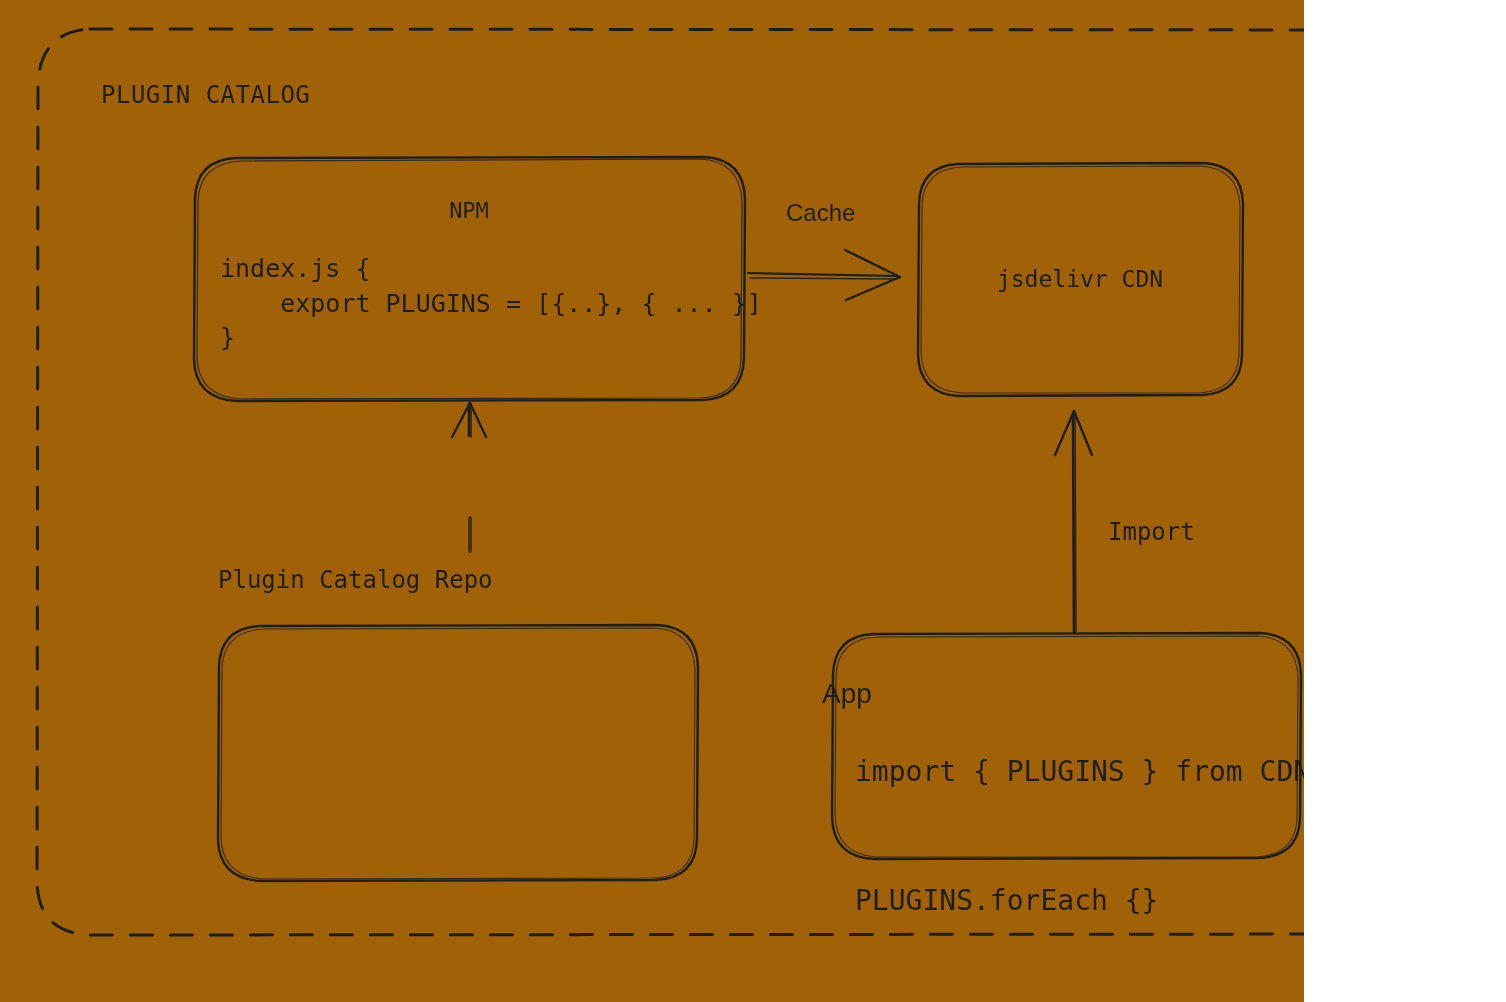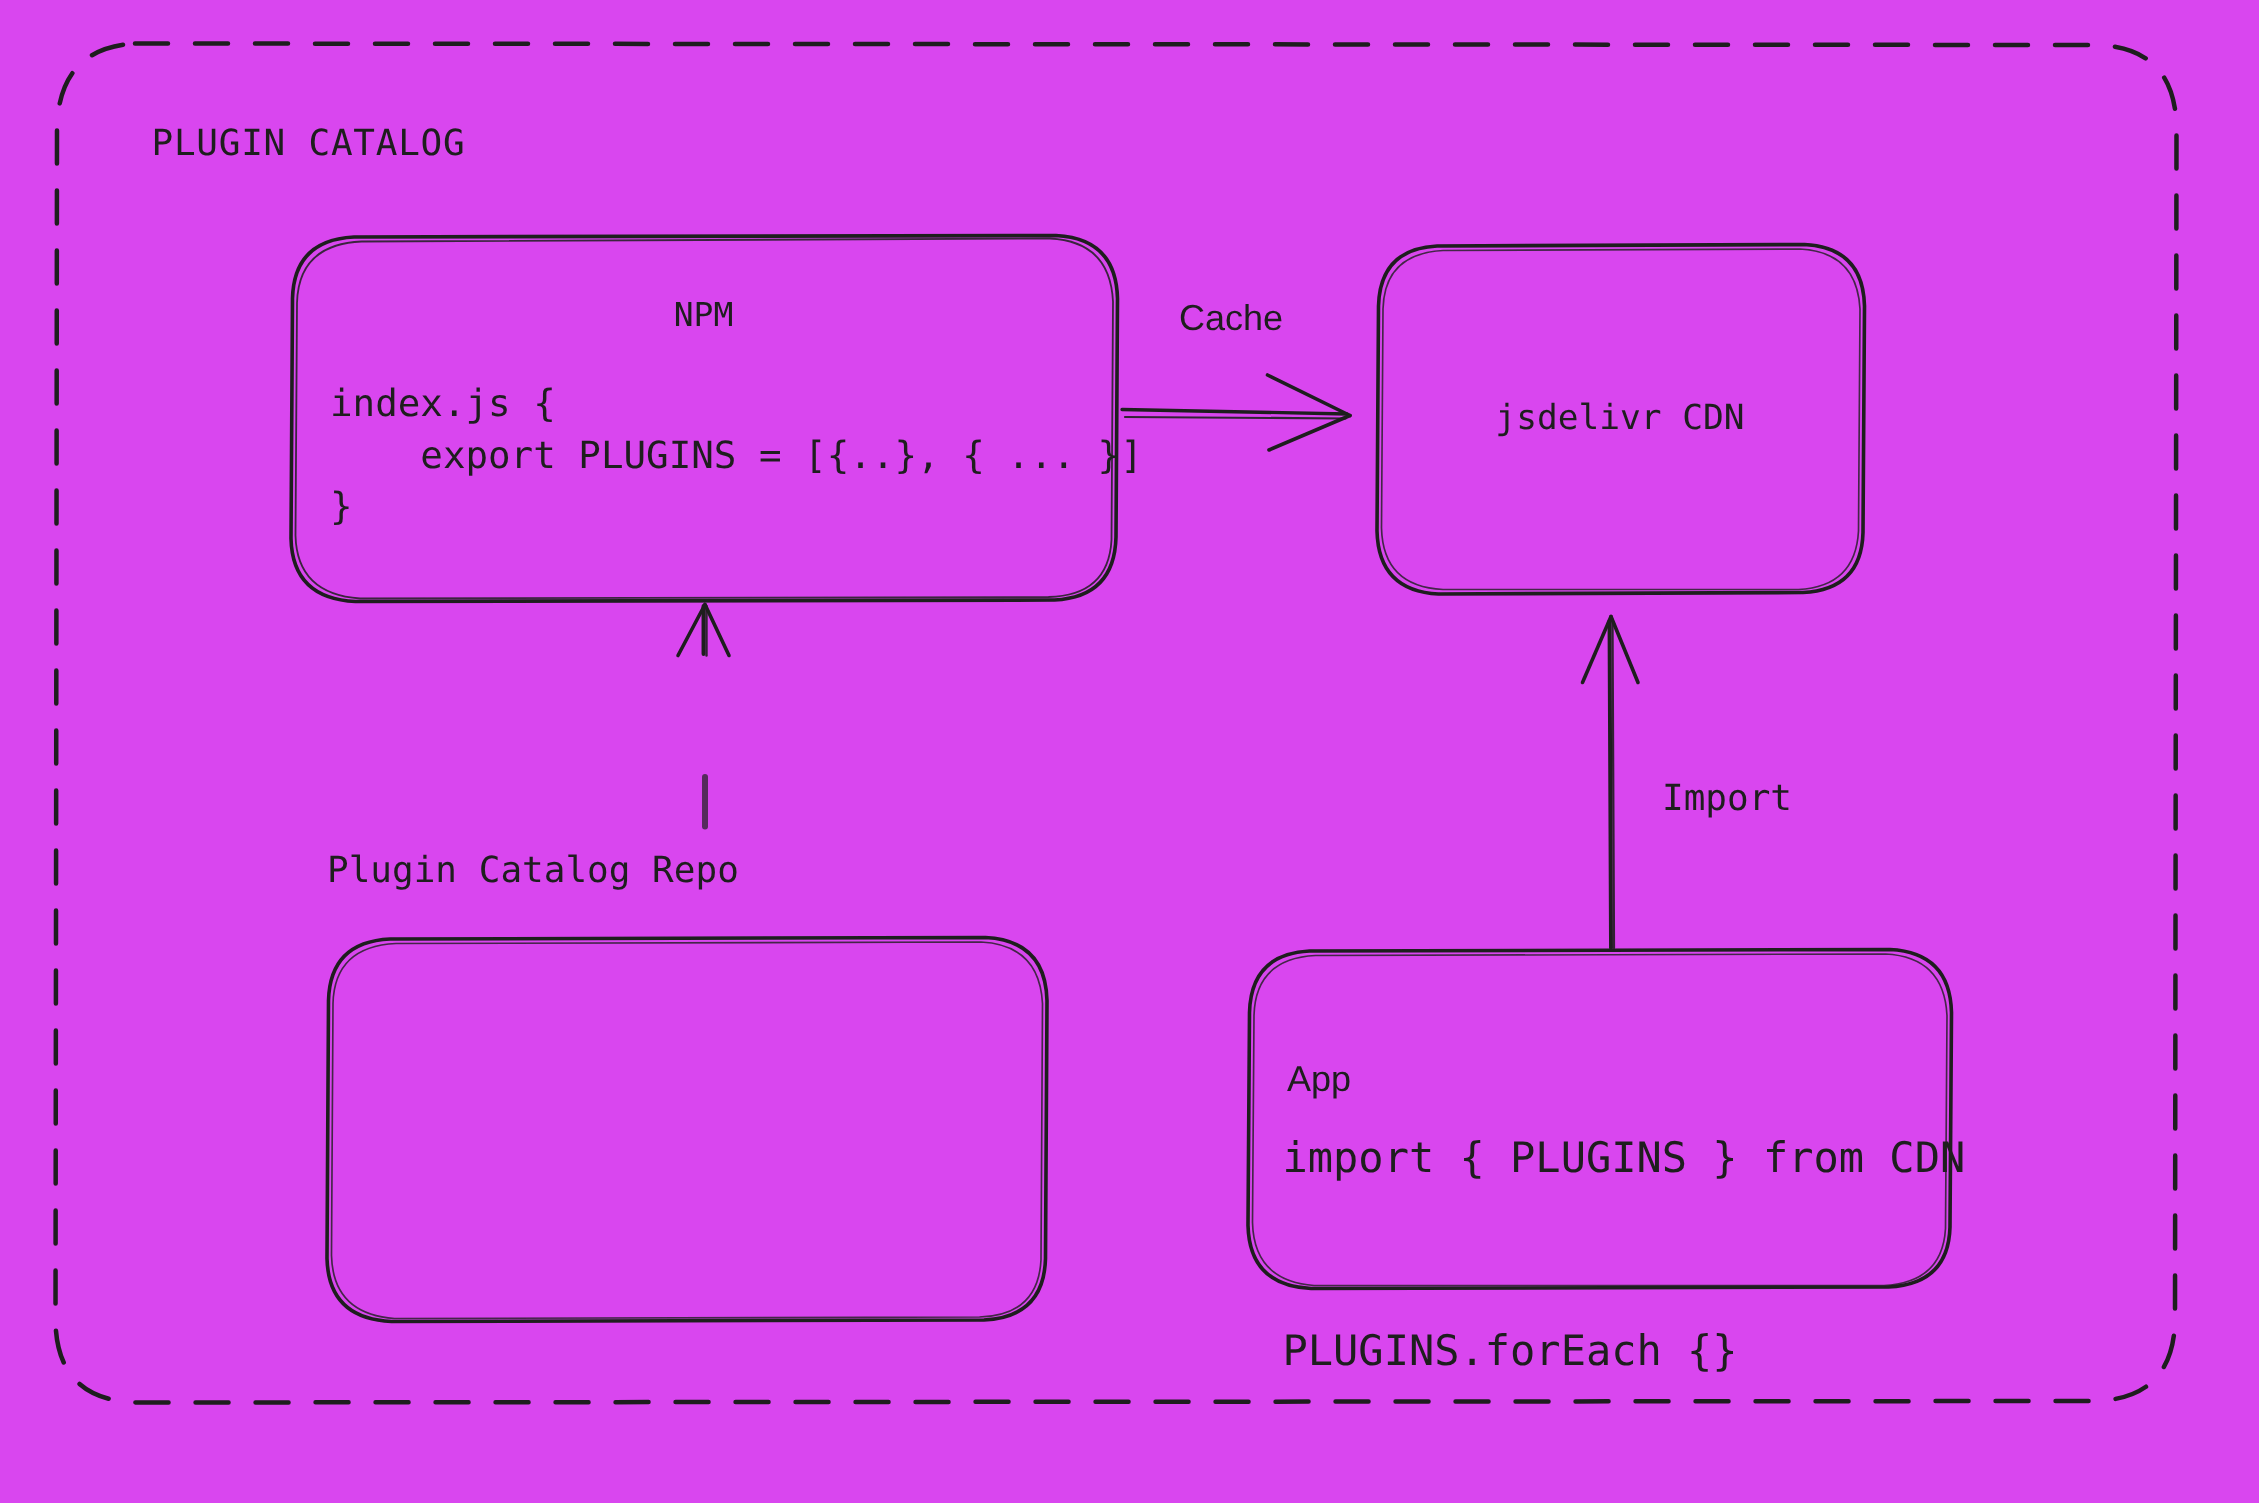--- a/index.html
+++ b/index.html
@@ -6,23 +6,23 @@
     margin: 0;
     padding: 0;
     background: #ffffff;
   }
   body {
     font-family: "DejaVu Sans Mono", monospace;
     color: #1e1e1e;
   }
   #canvas {
     position: relative;
-    width: 1506px;
+    width: 1304px;
     height: 1002px;
-    background: #d946ef;
+    background: #a16207;
     overflow: hidden;
   }
   .svg-layer {
     position: absolute;
     left: 0;
     top: 0;
     width: 1506px;
     height: 1002px;
     pointer-events: none;
   }
@@ -86,24 +86,23 @@
     text-align: left;
     font-size: 24px;
   }
   #repo-list {
     left: 222px;
     top: 706px;
     font-size: 25px;
     line-height: 1.33;
   }
   #app-title {
-    left: 858px;
+    left: 822px;
     top: 676px;
-    font-size: 24px;
-    margin-top: 28px;
+    font-size: 28px;
   }
   #app-code {
     left: 855px;
     top: 740px;
     font-size: 28px;
     line-height: 2.3;
   }
   #import-label {
     left: 1108px;
     top: 517px;

